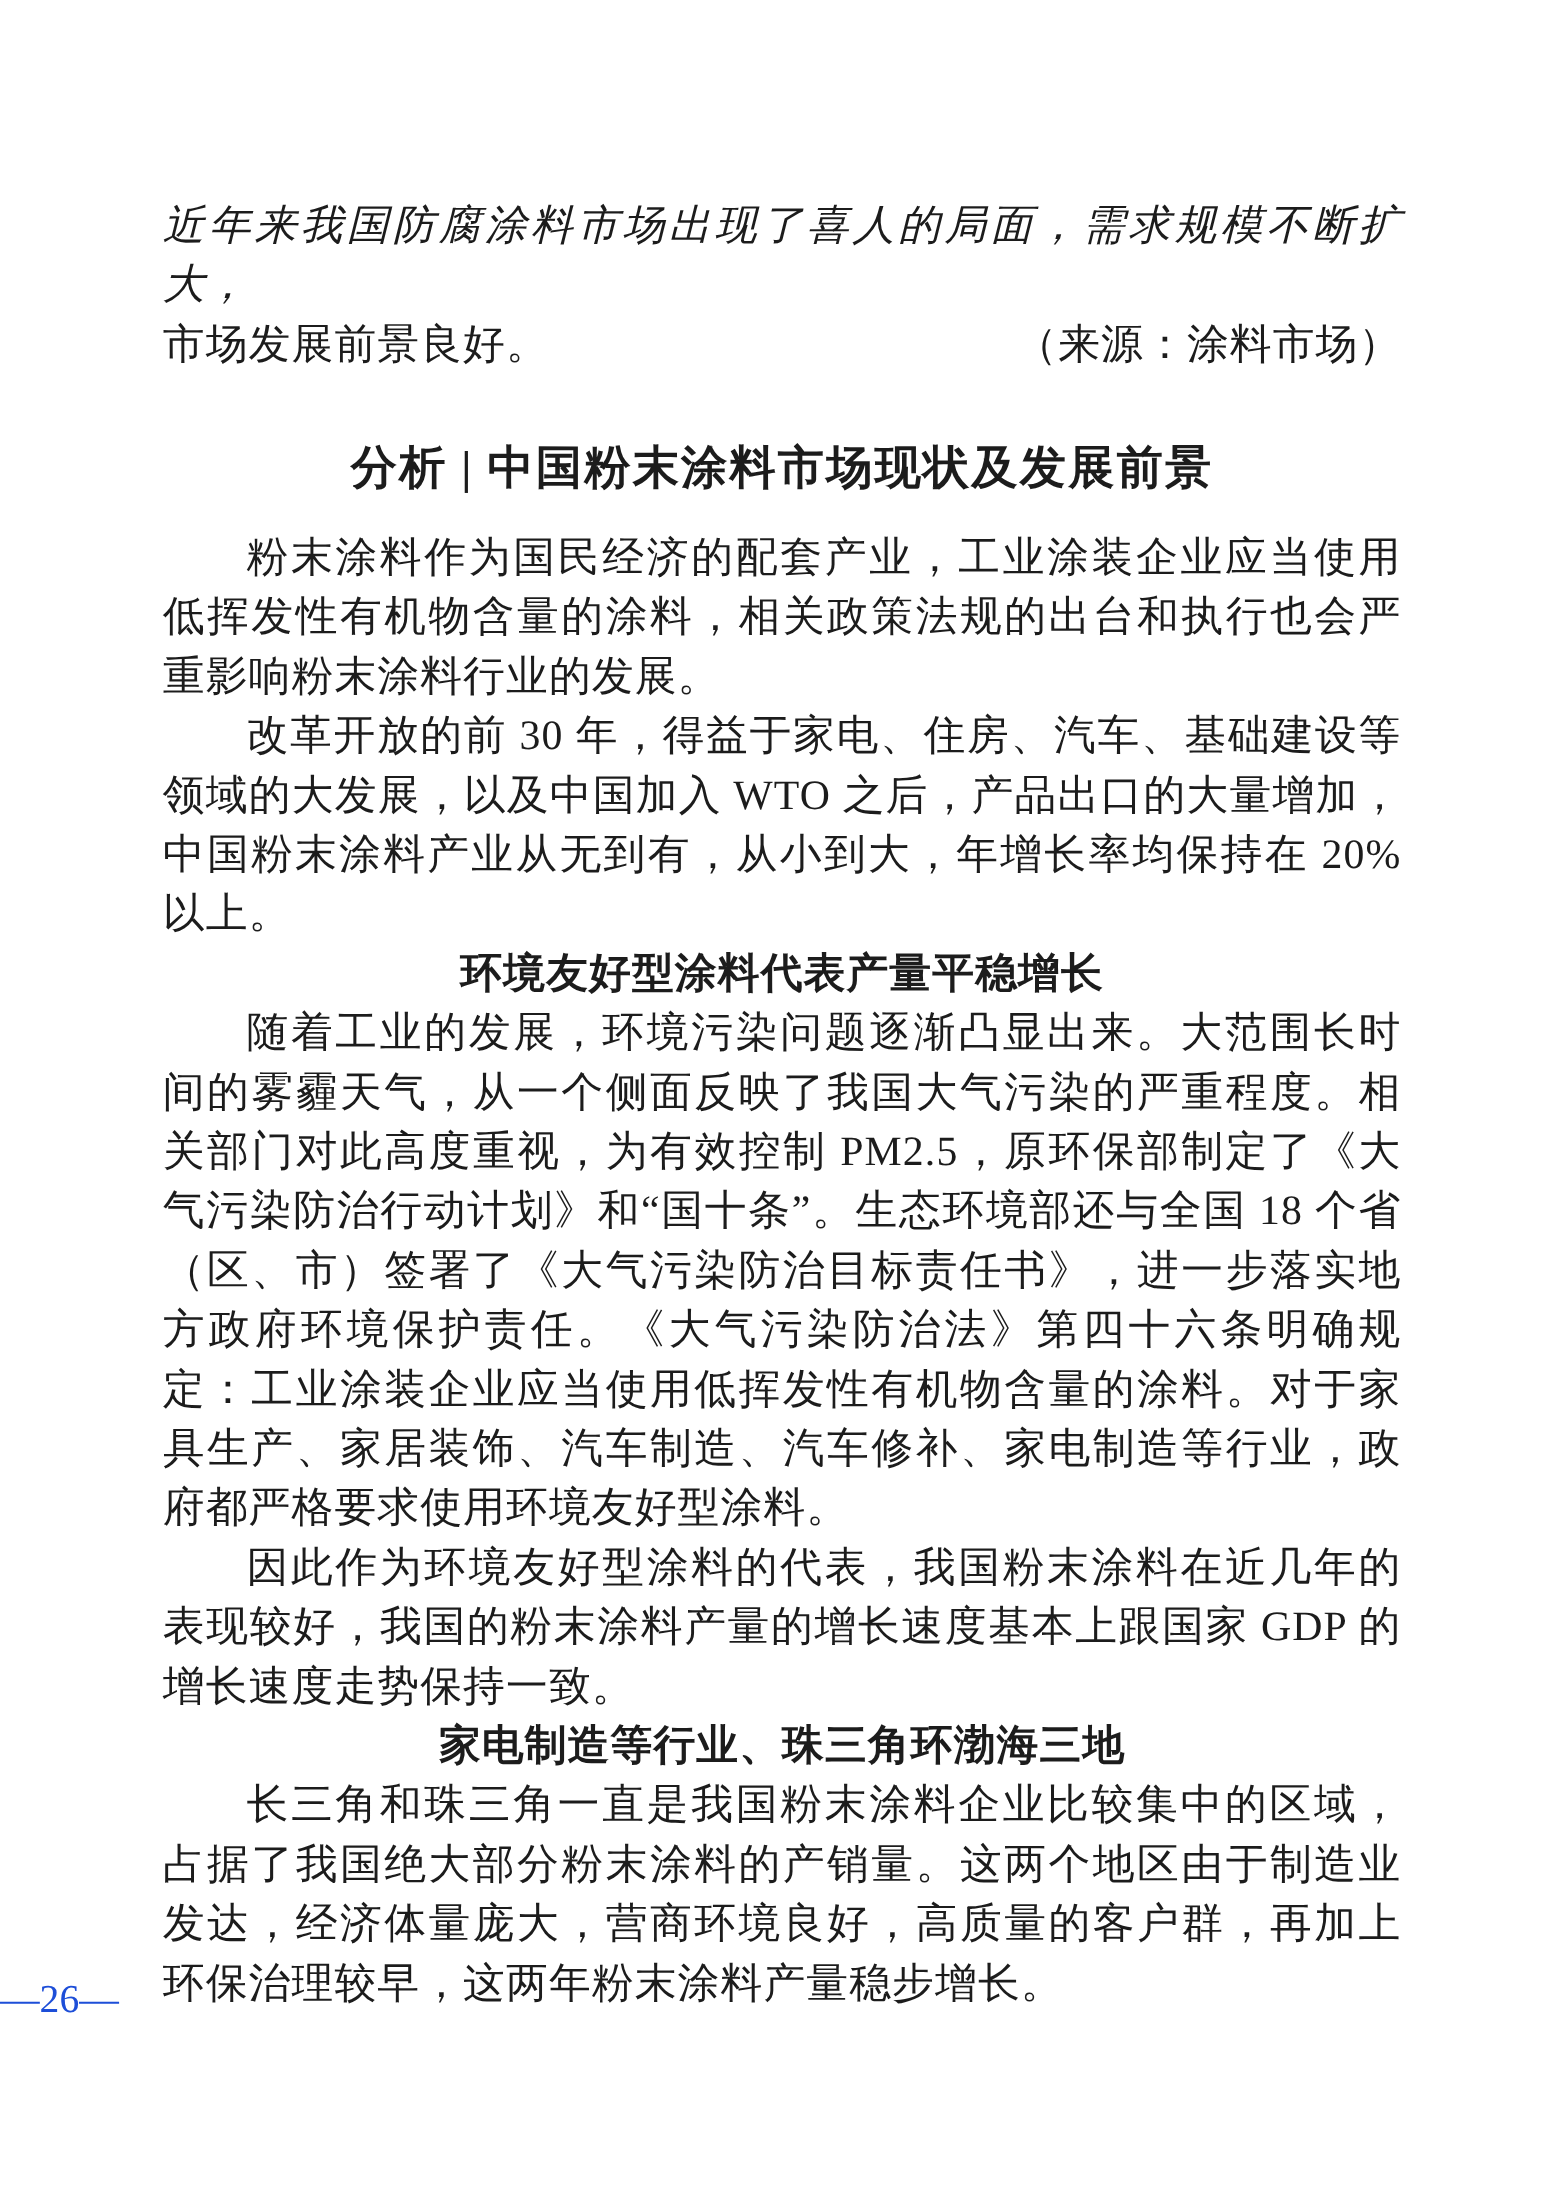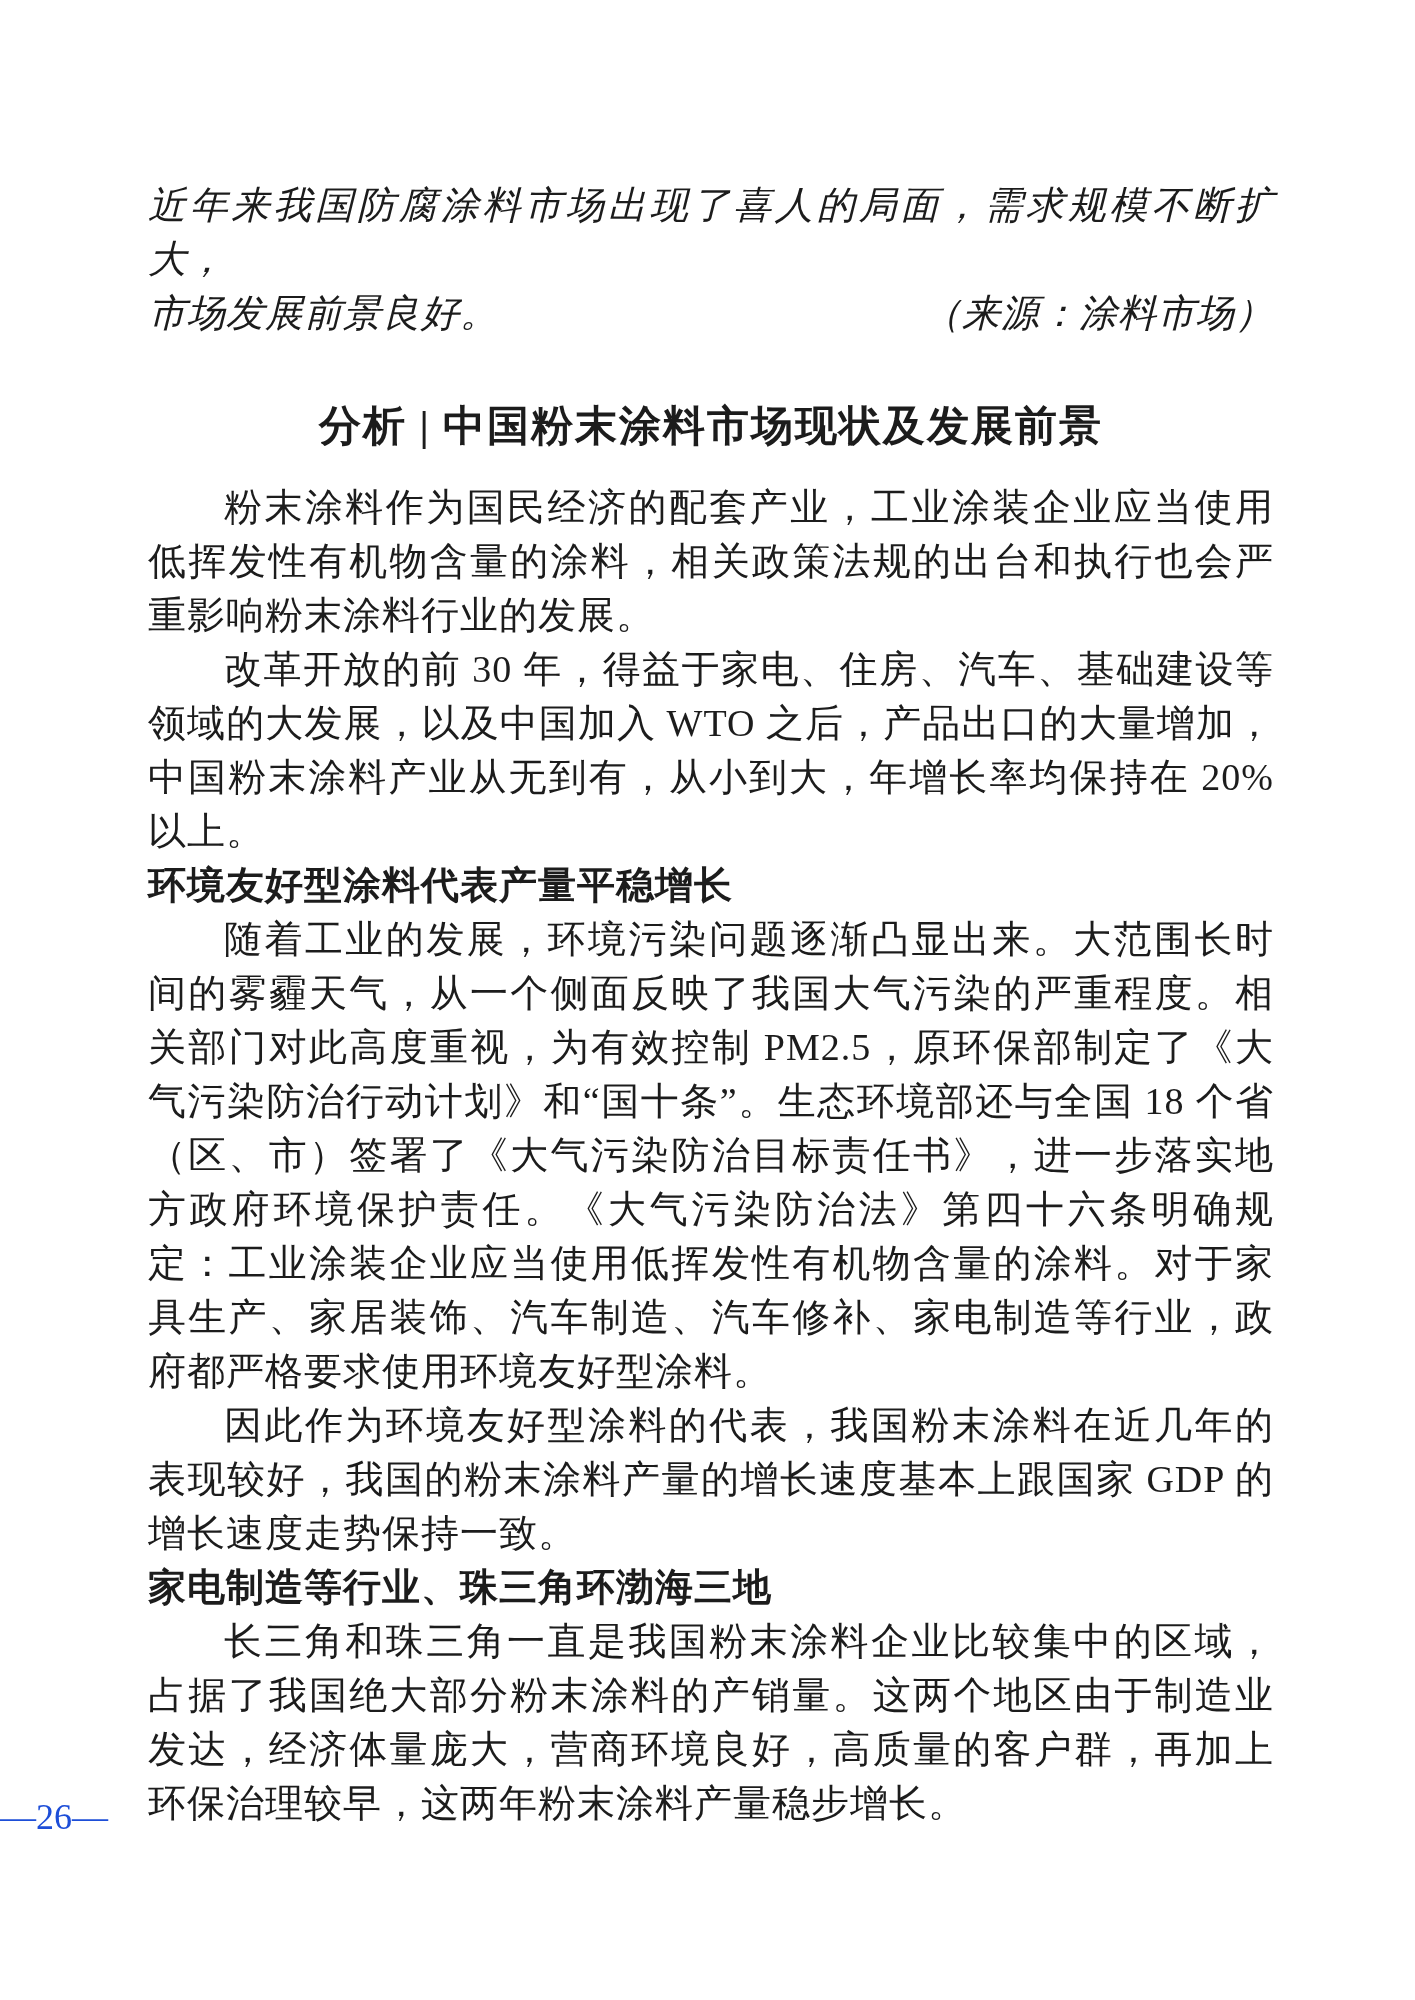--- a/index.html
+++ b/index.html
@@ -32,21 +32,20 @@
   .intro-block {
     margin-bottom: 8px;
   }
   .intro-tail {
     display: flex;
     justify-content: space-between;
     align-items: center;
     font-size: 38px;
     line-height: 54px;
     letter-spacing: 1px;
-    font-style: italic;
   }
   .article-title {
     font-size: 42px;
     font-weight: bold;
     text-align: center;
     line-height: 60px;
     margin-top: 56px;
     margin-bottom: 24px;
     letter-spacing: 2px;
   }
@@ -58,20 +57,21 @@
     margin: 0;
     letter-spacing: 1px;
   }
   .sub-heading {
     font-size: 38px;
     line-height: 54px;
     font-weight: bold;
     text-indent: 0;
     margin: 0;
     letter-spacing: 1px;
+    text-align: center;
   }
   .page-footer {
     position: absolute;
     left: 0;
     top: 1796px;
     width: 100%;
     font-size: 36px;
     color: #1d4ed8;
   }
 </style>

